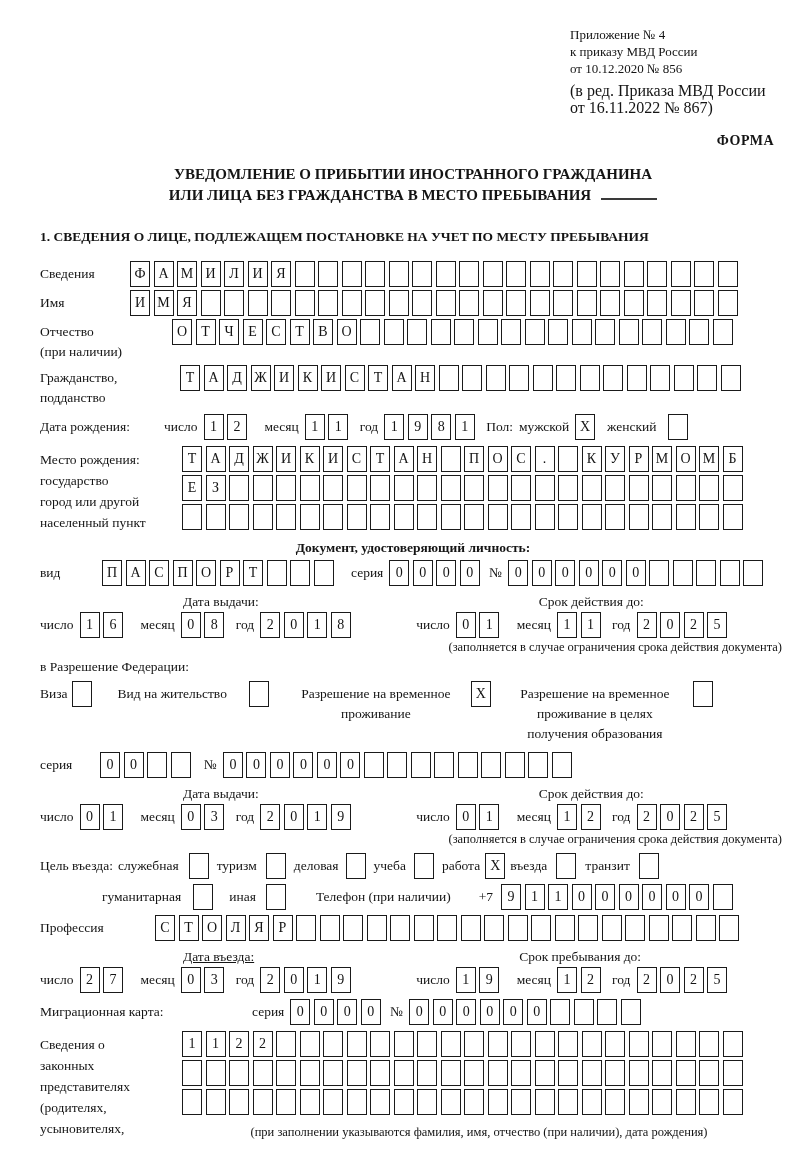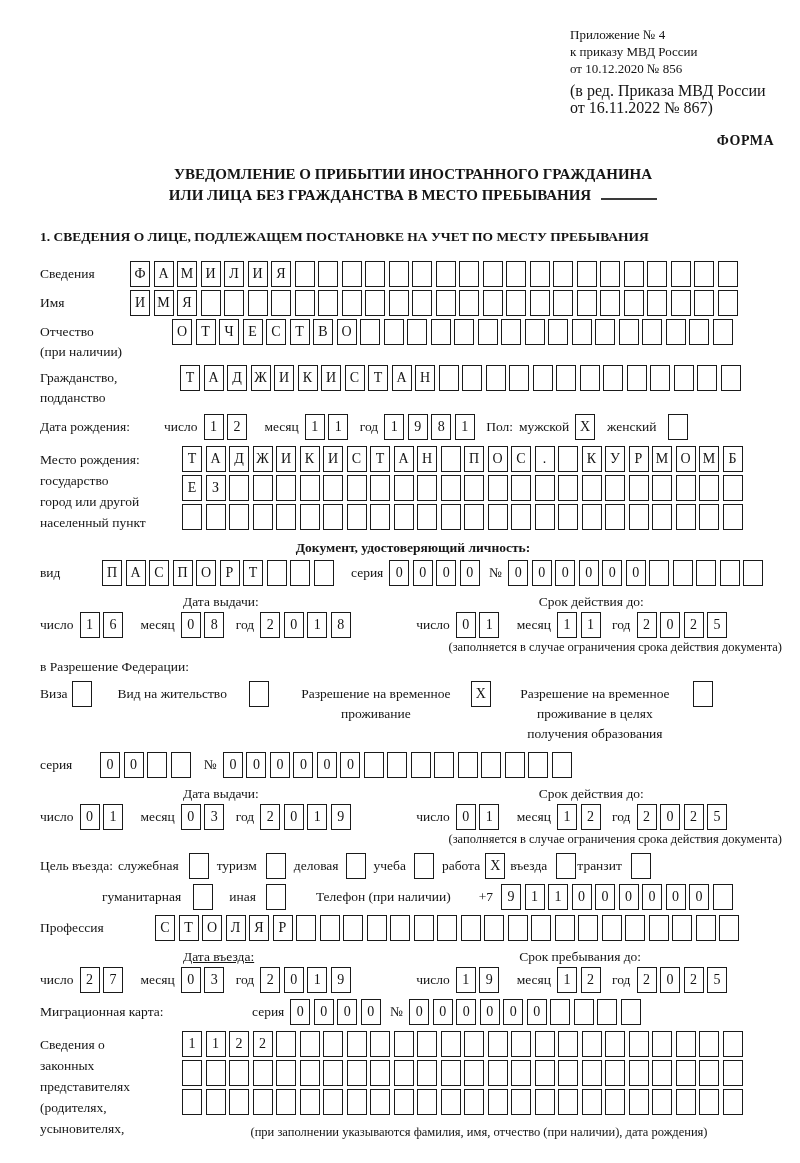--- a/index.html
+++ b/index.html
@@ -493,21 +493,21 @@
     <span class="dword" style="margin-left:8px; margin-right:0;">туризм</span>
     <span class="cbox check" style="margin-left:9px;"></span>
     <span class="dword" style="margin-left:8px; margin-right:0;">деловая</span>
     <span class="cbox check" style="margin-left:7px;"></span>
     <span class="dword" style="margin-left:8px; margin-right:0;">учеба</span>
     <span class="cbox check" style="margin-left:8px;"></span>
     <span class="dword" style="margin-left:8px; margin-right:0;">работа</span>
     <span class="cbox check" style="margin-left:5px;">X</span>
     <span class="dword" style="margin-left:5px; margin-right:0;">въезда</span>
     <span class="cbox check" style="margin-left:9px;"></span>
-    <span class="dword" style="margin-left:1px; margin-right:0;">транзит</span>
+    <span class="dword" style="margin-left:9px; margin-right:0;">транзит</span>
     <span class="cbox check" style="margin-left:9px;"></span>
   </div>
 
   <div class="frow" style="margin-top:5px;">
     <span class="dword" style="margin-left:62px; margin-right:0;">гуманитарная</span>
     <span class="cbox check" style="margin-left:12px;"></span>
     <span class="dword" style="margin-left:16px; margin-right:0;">иная</span>
     <span class="cbox check" style="margin-left:10px;"></span>
     <span class="dword" style="margin-left:30px; margin-right:0;">Телефон (при наличии)</span>
     <span class="dword" style="margin-left:28px; margin-right:8px;">+7</span>

